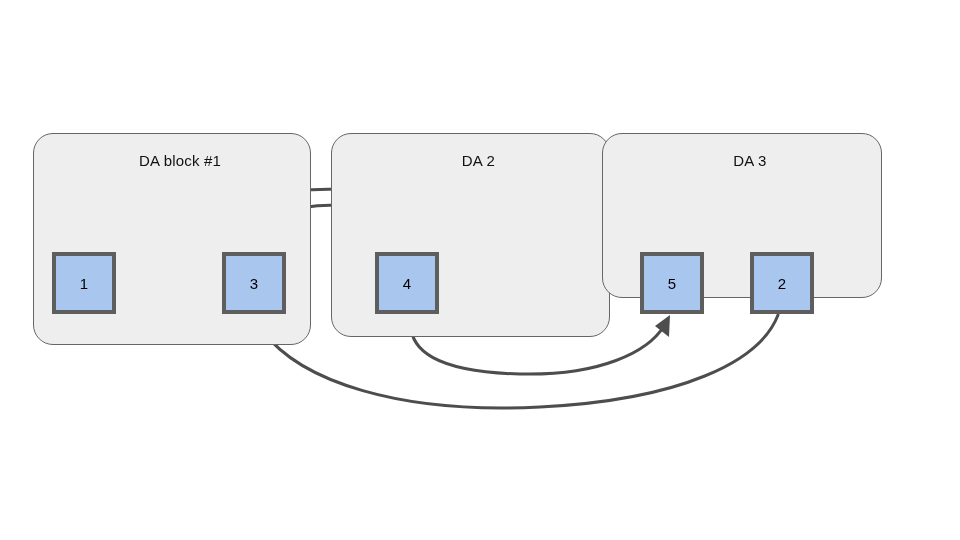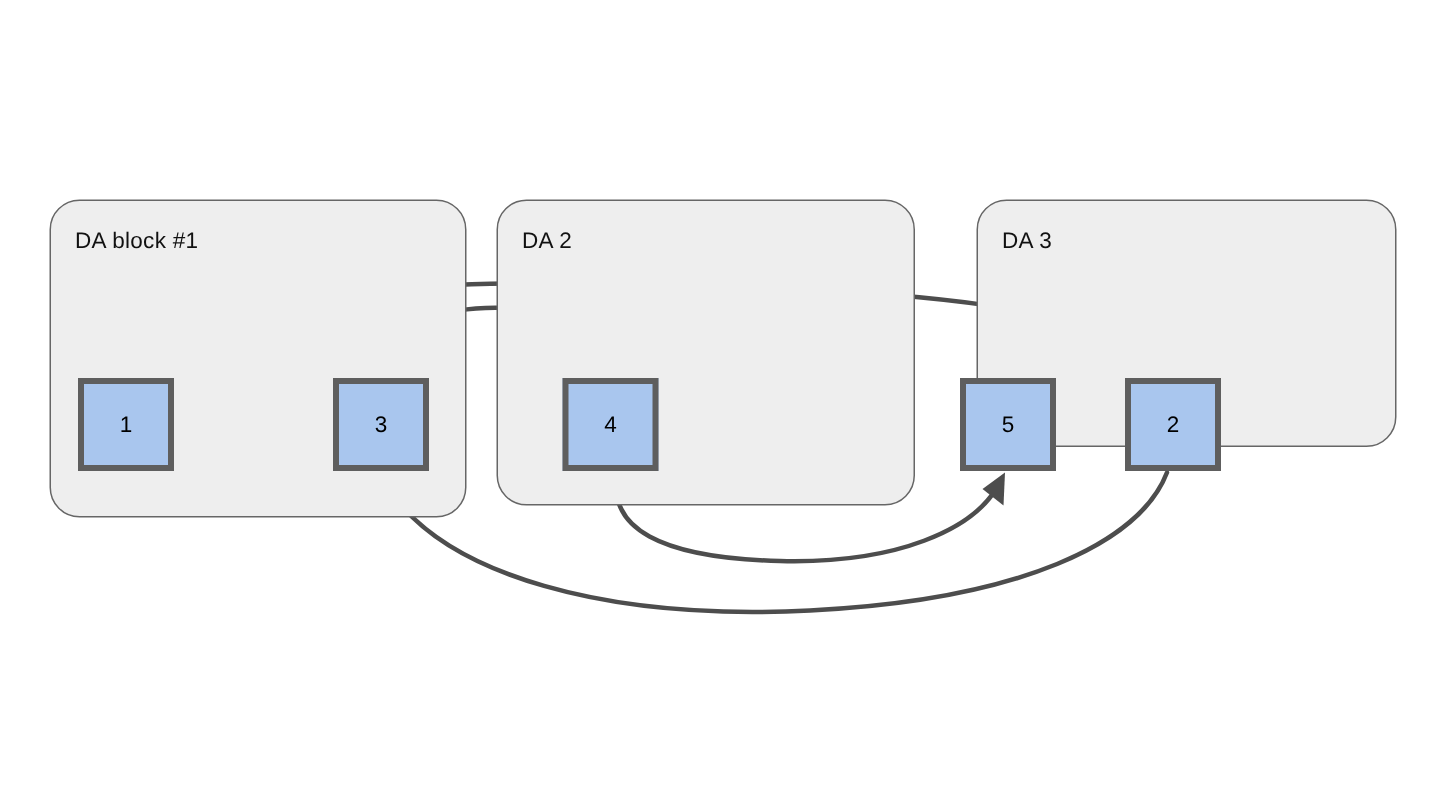--- a/index.html
+++ b/index.html
@@ -24,20 +24,21 @@
     background: #eeeeee;
     border: 1px solid #666666;
     border-radius: 20px;
     box-sizing: border-box;
   }
   .da-block-title {
     position: absolute;
     left: 0;
     right: 0;
     top: 18px;
+    text-align: center;
     font-size: 15px;
     color: #111111;
     font-family: "Liberation Sans", sans-serif;
     letter-spacing: 0.2px;
     margin-left: 16px;
   }
   .node-box {
     position: absolute;
     width: 64px;
     height: 62px;
@@ -90,21 +91,21 @@
   </svg>
 
   <div class="da-block" style="left:33px; top:133px; width:278px; height:212px;">
     <div class="da-block-title">DA block #1</div>
   </div>
 
   <div class="da-block" style="left:331px; top:133px; width:279px; height:204px;">
     <div class="da-block-title">DA 2</div>
   </div>
 
-  <div class="da-block" style="left:651px; top:133px; width:280px; height:165px;">
+  <div class="da-block" style="left:602px; top:133px; width:280px; height:165px;">
     <div class="da-block-title">DA 3</div>
   </div>
 
   <div class="node-box" style="left:52px; top:252px;">
     <span>1</span>
   </div>
 
   <div class="node-box" style="left:222px; top:252px;">
     <span>3</span>
   </div>

